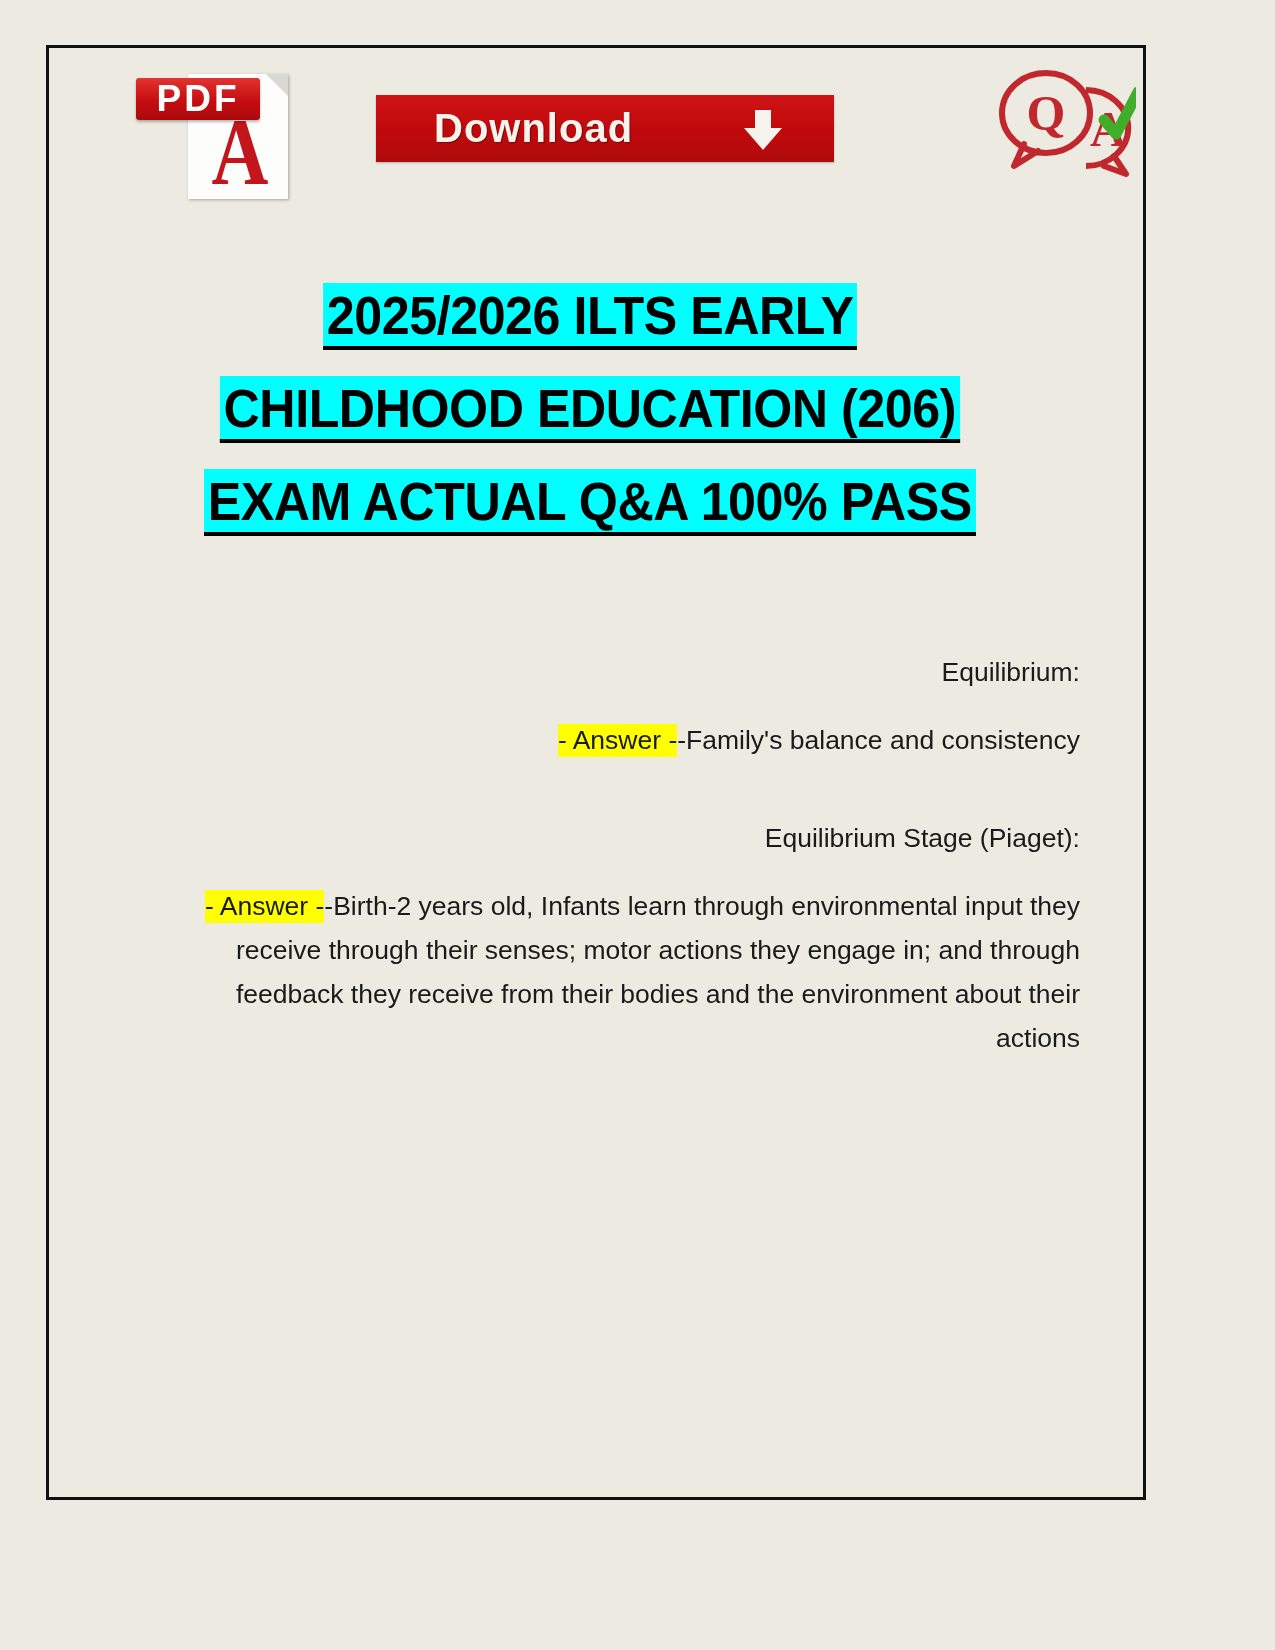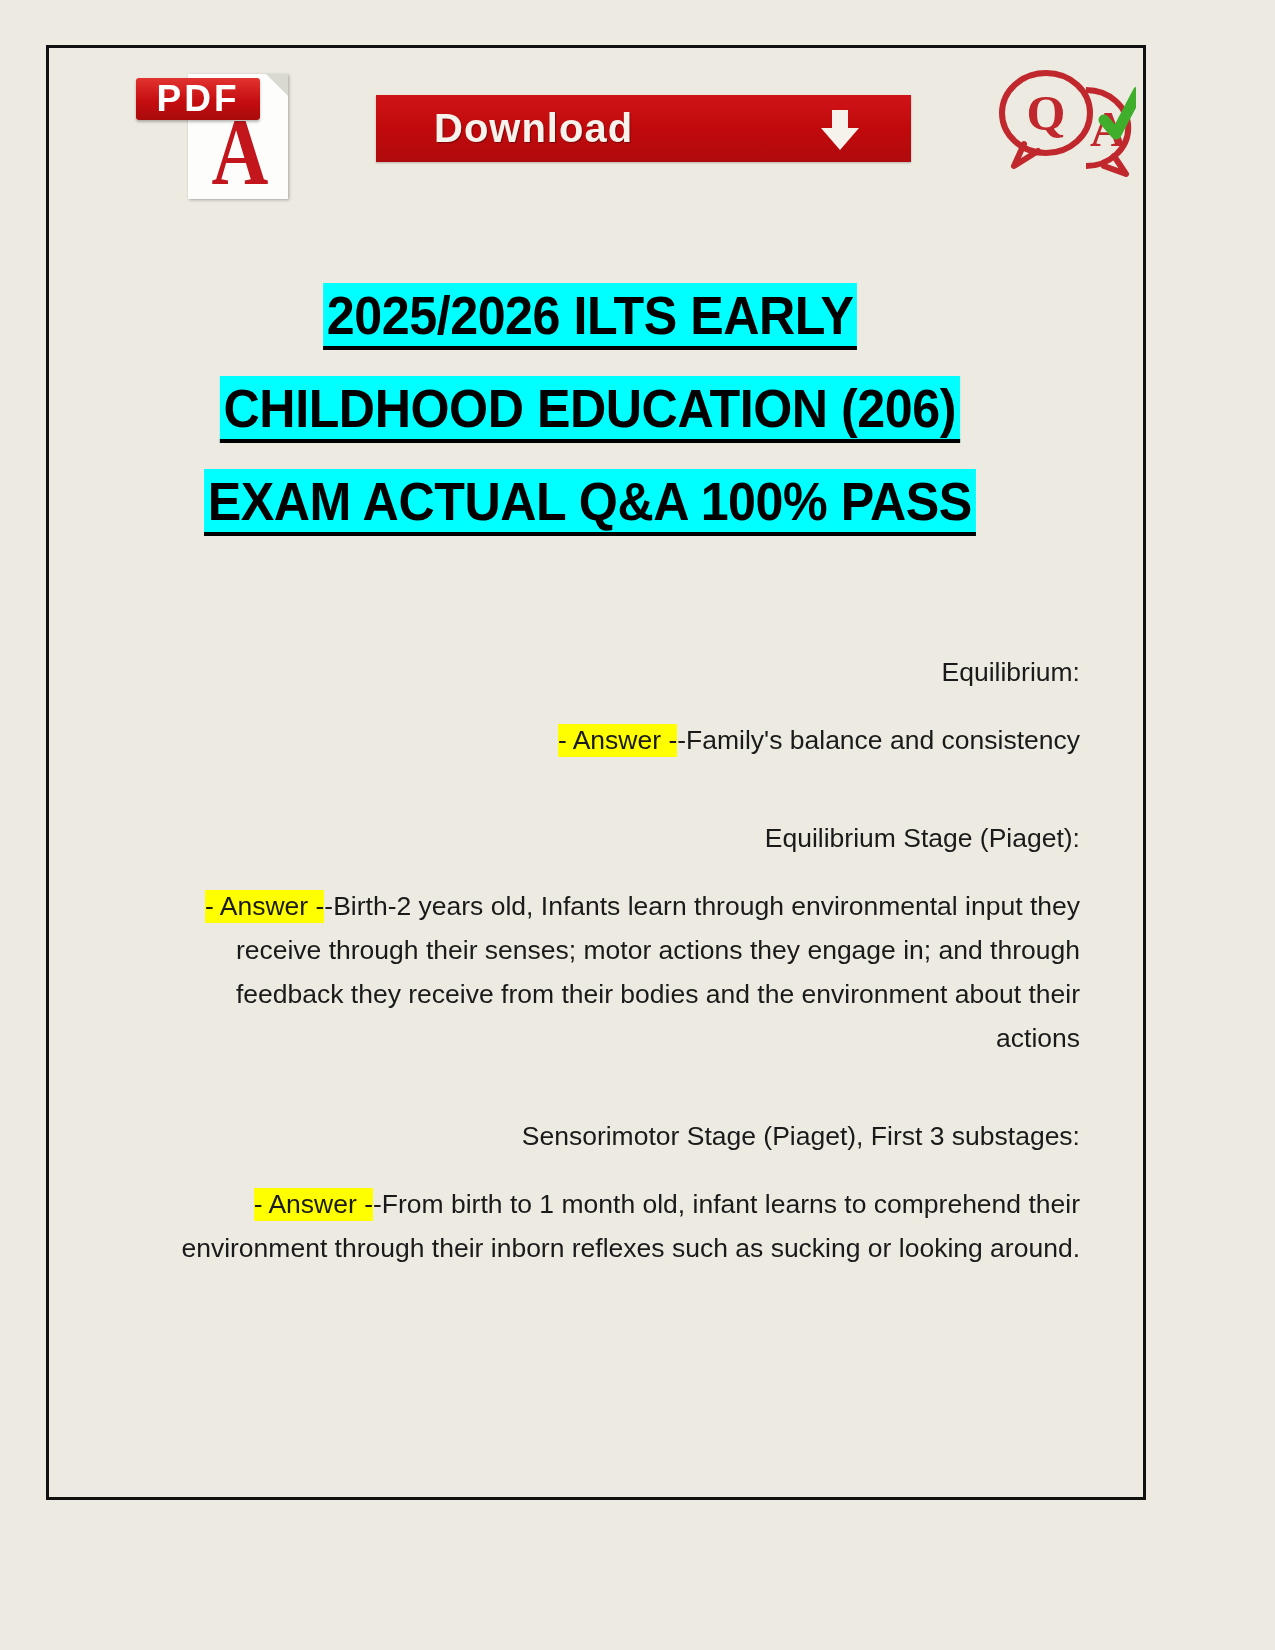--- a/index.html
+++ b/index.html
@@ -101,21 +101,21 @@
     font-weight: bold;
     text-align: center;
     transform: scaleX(0.82);
   }
 
   
   .download-bar {
     position: absolute;
     left: 330px;
     top: 47px;
-    width: 535px;
+    width: 458px;
     height: 67px;
     background: linear-gradient(180deg,#cf1417 0%, #c1090c 50%, #b00b0d 100%);
     box-shadow: 0 1px 2px rgba(0,0,0,0.25);
   }
   .download-label {
     position: absolute;
     left: 58px;
     top: 8px;
     color: #f6f2ec;
     font-family: "Liberation Sans", sans-serif;
@@ -279,20 +279,16 @@
     <div class="qa-item">
       <p class="q-line">Equilibrium:</p>
       <p class="a-line"><span class="hl-answer">- Answer -</span><span>-Family's balance and consistency</span></p>
     </div>
 
     <div class="qa-item">
       <p class="q-line">Equilibrium Stage (Piaget):</p>
       <p class="a-line"><span class="hl-answer">- Answer -</span><span>-Birth-2 years old, Infants learn through environmental input they receive through their senses; motor actions they engage in; and through feedback they receive from their bodies and the environment about their actions</span></p>
     </div>
 
-    <div class="qa-item">
-      <p class="q-line">Sensorimotor Stage (Piaget), First 3 substages:</p>
-      <p class="a-line"><span class="hl-answer">- Answer -</span><span>-From birth to 1 month old, infant learns to comprehend their environment through their inborn reflexes such as sucking or looking around.</span></p>
-    </div>
 
   </div>
 
 </div>
 
 </body></html>

